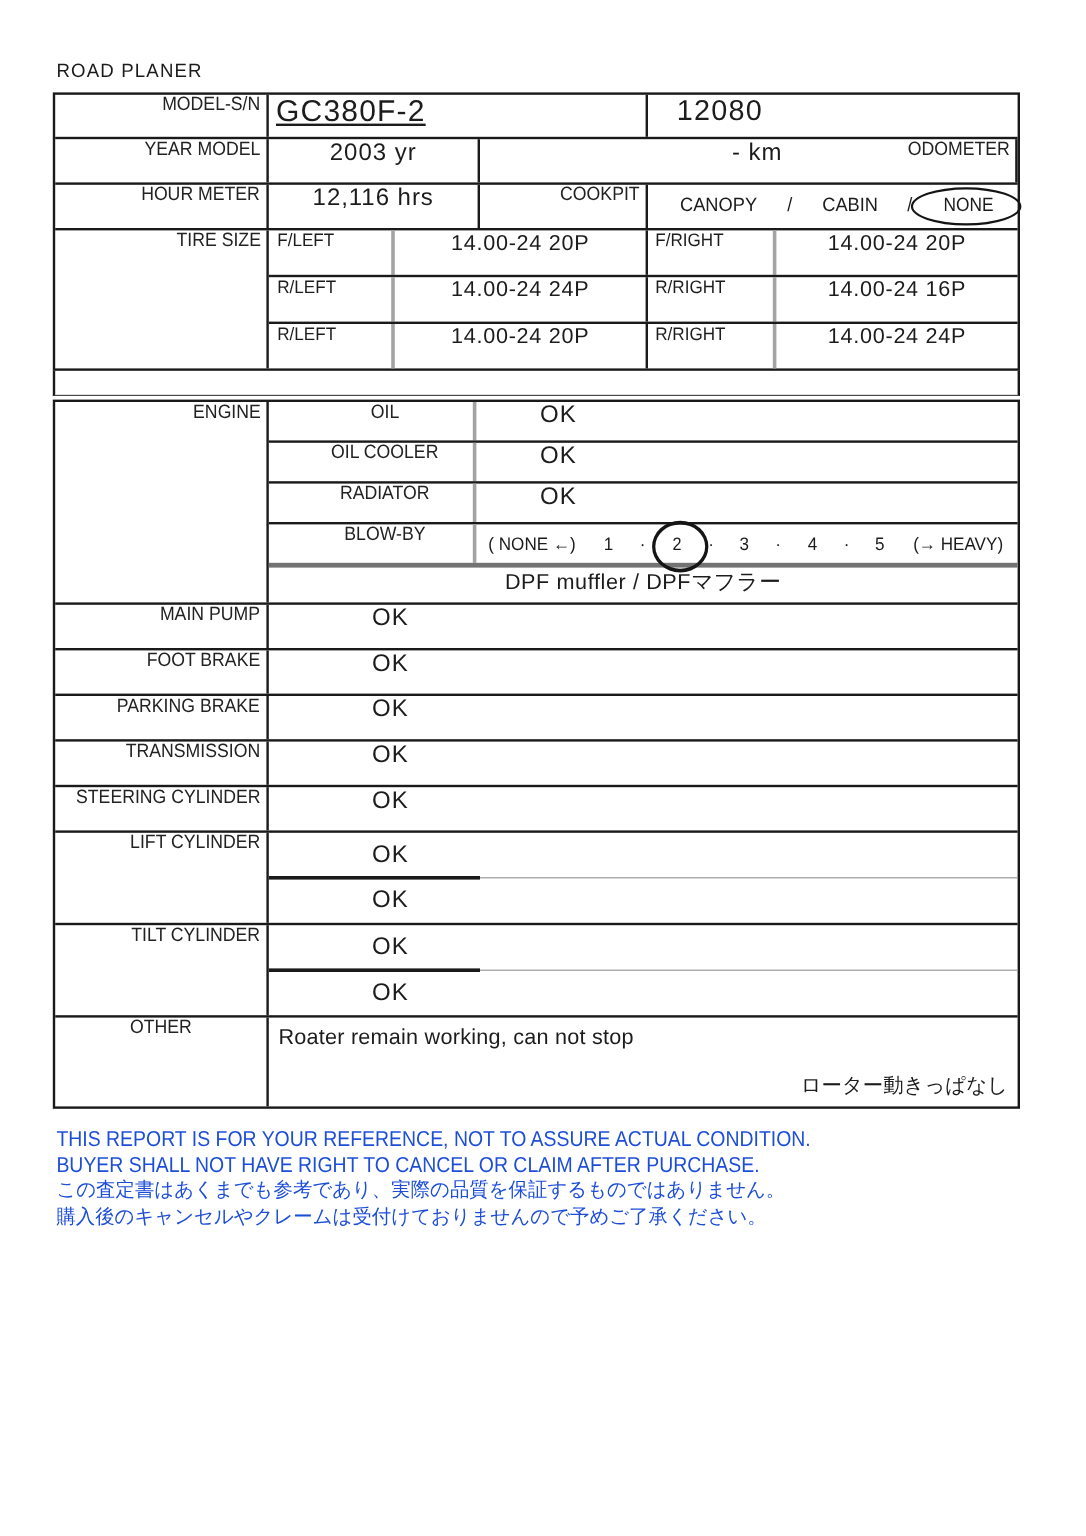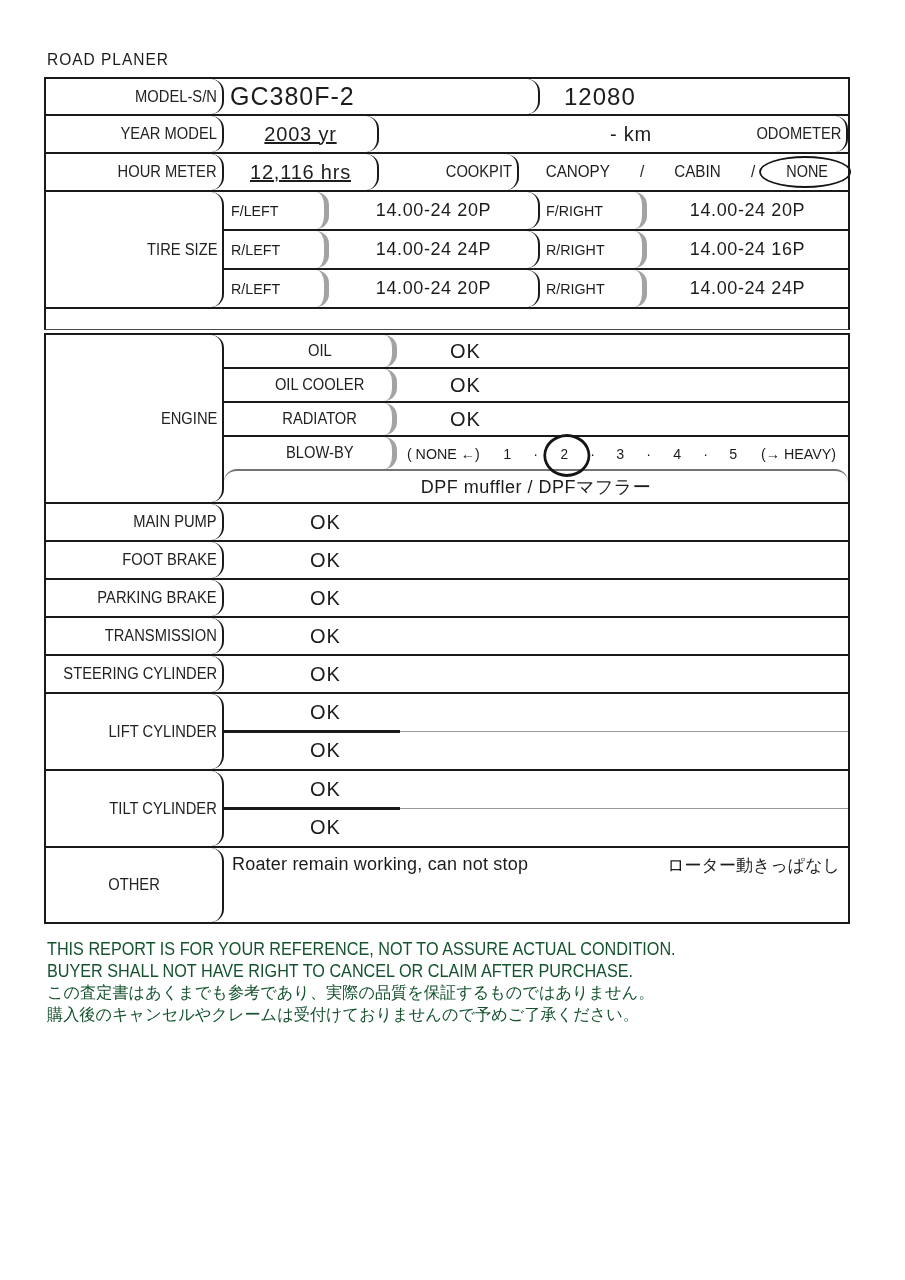--- a/index.html
+++ b/index.html
@@ -15,26 +15,26 @@
   .tbl { position:absolute; left:44px; width:806px; border:2px solid #1a1a1a; box-sizing:border-box; }
   .tbl-top { top:77px; }
   .spacer-row {
     position:absolute; left:44px; top:309px; width:806px; height:21px;
     border-left:2px solid #1a1a1a; border-right:2px solid #1a1a1a; border-bottom:1px solid #4a4a4a;
     box-sizing:border-box;
   }
   .tbl-main { top:333px; }
   .row { display:flex; align-items:stretch; }
   .bt { border-top:2px solid #1a1a1a; }
-  .cell { display:flex; align-items:center; box-sizing:border-box;border-radius:13px; }
+  .cell { display:flex; box-sizing:border-box; }
   .lbl-col { width:178px; border-right:2px solid #1a1a1a; justify-content:flex-end; padding-right:5px; }
   .lbl { font-size:16px; color:#222; transform:scaleX(0.92); transform-origin:right center; white-space:nowrap; }
   .lbl-c { font-size:16px; color:#222; transform:scaleX(0.92); white-space:nowrap; }
   .br2 { border-right:2px solid #1a1a1a; }
-  .br1 { border-right:5px solid #a3a3a3; }
+  .br1 { border-right:3px solid #a3a3a3; }
   .big { font-size:25px; letter-spacing:1px; }
   .med { font-size:20px; letter-spacing:0.8px; }
   .center { justify-content:center; }
   
   .r-model { height:35px; }
   .r38 { height:36px; }
   .tire-wrap { display:flex; }
   .tire-rows { flex:1; display:flex; flex-direction:column; }
   .tire-row { display:flex; height:37px; }
   .tire-sub-l { width:105px; padding-left:7px; }
@@ -43,56 +43,56 @@
   .tire-val-r { flex:1; }
   .sub-lbl { font-size:15px; transform:scaleX(0.95); transform-origin:left center; white-space:nowrap; }
   .tire-val { font-size:18px; letter-spacing:0.6px; }
   
   .eng-wrap { display:flex; }
   .eng-rows { flex:1; display:flex; flex-direction:column; }
   .eng-row { display:flex; height:32px; }
   .eng-row + .eng-row { border-top:2px solid #1a1a1a; }
   .eng-sub { width:173px; justify-content:center;padding-left:24px; }
   .eng-val { flex:1; padding-left:53px; font-size:20px; letter-spacing:1px; }
-  .dpf-row { height:33px; justify-content:center; font-size:18px; letter-spacing:0.5px; border-top:2px solid #737373; }
+  .dpf-row { height:33px; justify-content:center; font-size:18px; letter-spacing:0.5px; border-top:4px solid #737373; }
   .scale { flex:1; display:flex; align-items:center; justify-content:space-between; padding:0 10px 0 8px; font-size:15px; white-space:nowrap; }
   .scale span { transform:scaleX(0.95); }
   
   .chk-row { height:36px; }
   .ok-cell { flex:1; padding-left:86px; font-size:20px; letter-spacing:1px; }
   
   .cyl-row { height:75px; }
   .cyl-vals { flex:1; position:relative; display:flex; flex-direction:column; }
   .cyl-sub { flex:1; display:flex; align-items:center; padding-left:86px; font-size:20px; letter-spacing:1px; }
   .cyl-sub.second { border-top:1px solid #9a9a9a; }
   .cyl-mark { position:absolute; left:0; top:50%; margin-top:-2px; width:176px; height:3px; background:#1a1a1a; }
   
   .other-row { height:74px; }
   .other-lbl { justify-content:center; padding-right:0; }
-  .other-txt { flex:1; padding:6px 8px; display:flex; flex-direction:row; justify-content:space-between; box-sizing:border-box; }
+  .other-txt { flex:1; padding:6px 8px; display:flex; flex-direction:column; justify-content:space-between; box-sizing:border-box; }
   .other-l1 { font-size:18px; letter-spacing:0.2px; }
   .other-l2 { font-size:17px;text-align:right; }
   
   .cook-val { flex:1; display:flex; align-items:center; justify-content:space-between; padding:0 18px 0 25px; font-size:16px; }
   .cook-val span { transform:scaleX(0.95); }
   .circle-wrap { position:relative; display:inline-flex; align-items:center; justify-content:center; }
   .ellipse-none {
     position:absolute; left:-30px; right:-26px; top:-7px; bottom:-7px;
     border:2px solid #151515; border-radius:50%; pointer-events:none;
   }
   .ellipse-2 {
     position:absolute; left:50%; top:50%; width:46px; height:37px;
     margin-left:-23px; margin-top:-19px;
     border:3px solid #151515; border-radius:50%; pointer-events:none;
   }
   
   .odo-val { flex:1; justify-content:flex-end; padding-right:56px; }
   .serial { flex:1; padding-left:24px; font-size:24px; letter-spacing:1px; }
-  .model-val { width:316px; padding-left:6px; }
-  .yv { width:155px;text-decoration:underline; }
+  .model-val { width:316px; padding-left:6px;text-decoration:underline; }
+  .yv { width:176px; }
   .olbl { width:140px; justify-content:flex-end; padding-right:5px; }
   
   .disclaimer { position:absolute; left:47px; top:939px; line-height:21.5px; }
   .dis-en { font-size:18px; letter-spacing:0px; transform:scaleX(0.90); transform-origin:left center; white-space:nowrap; }
   .dis-jp { font-size:16.5px; transform:scaleX(0.98); transform-origin:left center; white-space:nowrap; }
 </style>
 </head>
 <body>
 
 <div class="page">
@@ -287,20 +287,20 @@
       <div class="cell lbl-col other-lbl">
           <span class="lbl-c">OTHER</span>
         </div>
       <div class="other-txt">
         <div class="other-l1">Roater remain working, can not stop</div>
         <div class="other-l2">ローター動きっぱなし</div>
       </div>
     </div>
   </div>
 
-  <div class="disclaimer" style="color: #14532d;">
+  <div class="disclaimer" style="color: #1d4ed8;">
     <div class="dis-en">THIS REPORT IS FOR YOUR REFERENCE, NOT TO ASSURE ACTUAL CONDITION.</div>
     <div class="dis-en">BUYER SHALL NOT HAVE RIGHT TO CANCEL OR CLAIM AFTER PURCHASE.</div>
     <div class="dis-jp">この査定書はあくまでも参考であり、実際の品質を保証するものではありません。</div>
     <div class="dis-jp">購入後のキャンセルやクレームは受付けておりませんので予めご了承ください。</div>
   </div>
 
 </div>
 
 </body></html>

